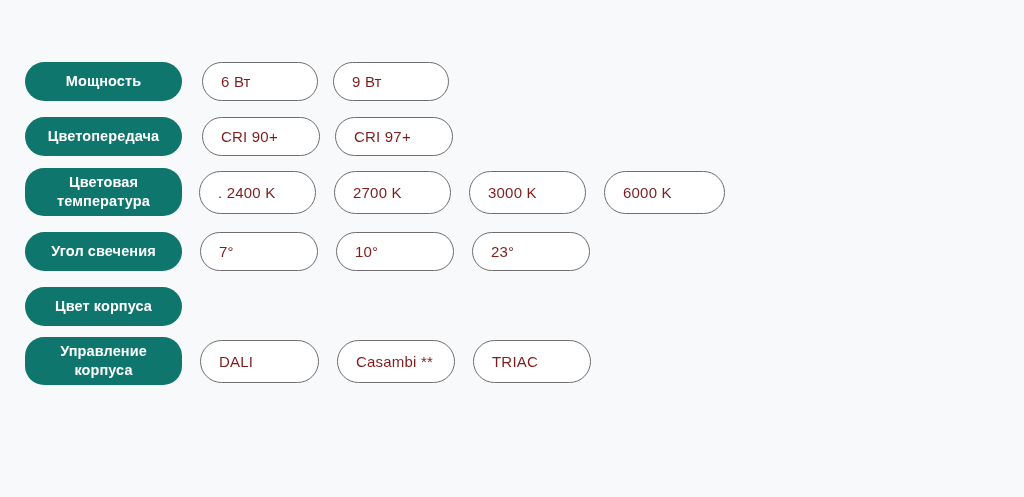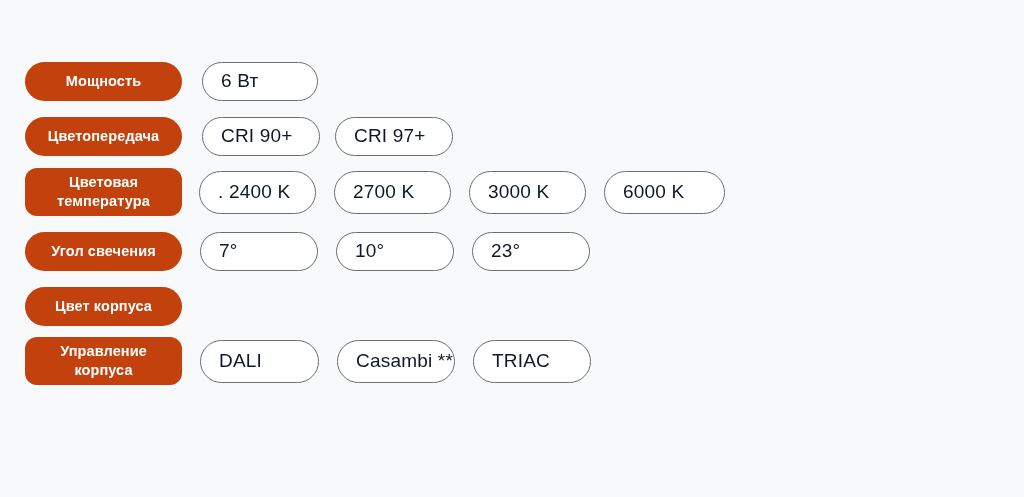--- a/index.html
+++ b/index.html
@@ -30,56 +30,56 @@
     display: flex;
     align-items: center;
     height: 0;
   }
 
   
   .row-label {
     box-sizing: border-box;
     width: 157px;
     min-width: 157px;
-    background: #c2410c;
+    background: #0f766e;
     color: #ffffff;
     border-radius: 999px;
     display: flex;
     align-items: center;
     justify-content: center;
     text-align: center;
     font-size: 14.5px;
     font-weight: 700;
     letter-spacing: 0.1px;
     line-height: 1.28;
     padding: 0 6px;
     user-select: none;
   }
   .row-label.one-line {
     height: 39px;
     border-radius: 20px;
   }
   .row-label.two-line {
     height: 48px;
-    border-radius: 12px;
+    border-radius: 19px;
     padding: 0 10px;
   }
 
   
   .options {
     display: flex;
     align-items: center;
   }
 
   .option-pill {
     box-sizing: border-box;
     background: #ffffff;
     border: 1.5px solid #6e6e6e;
-    color: #0f172a;
-    font-size: 19px;
+    color: #7f1d1d;
+    font-size: 15px;
     font-weight: 400;
     display: flex;
     align-items: center;
     letter-spacing: 0.2px;
     white-space: nowrap;
     padding-left: 18px;
     padding-right: 18px;
   }
   .option-pill.h39 {
     height: 39px;
@@ -118,20 +118,21 @@
 </style>
 </head>
 <body>
 
 <div id="spec-matrix">
 
   <div class="spec-row r1">
     <div class="row-label one-line">Мощность</div>
     <div class="options">
       <div class="option-pill h39">6 Вт</div>
+      <div class="option-pill h39">9 Вт</div>
     </div>
   </div>
 
   <div class="spec-row r2">
     <div class="row-label one-line">Цветопередача</div>
     <div class="options">
       <div class="option-pill h39">CRI 90+</div>
       <div class="option-pill h39">CRI 97+</div>
     </div>
   </div>

